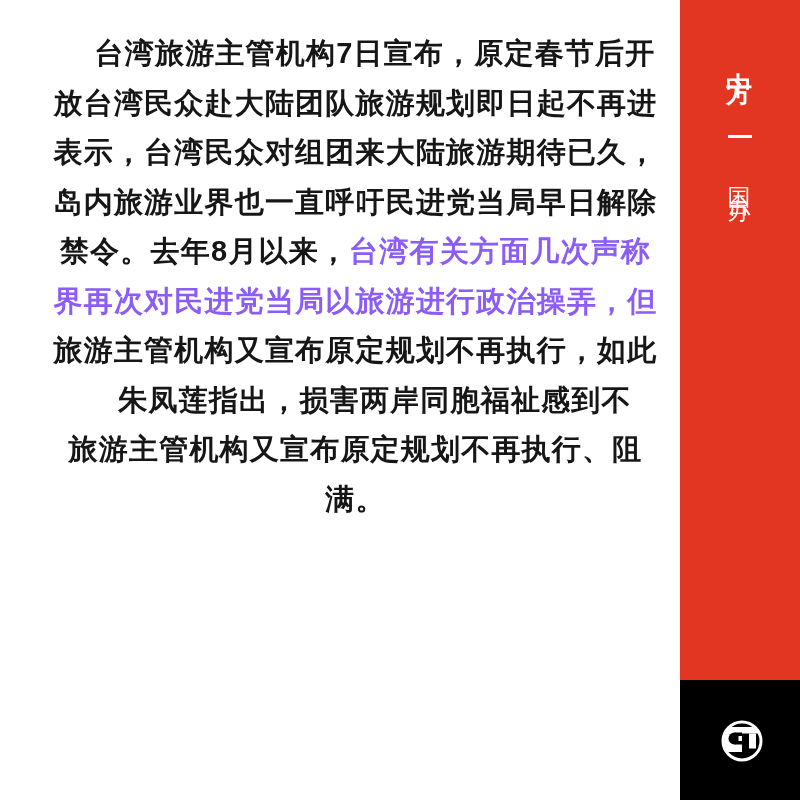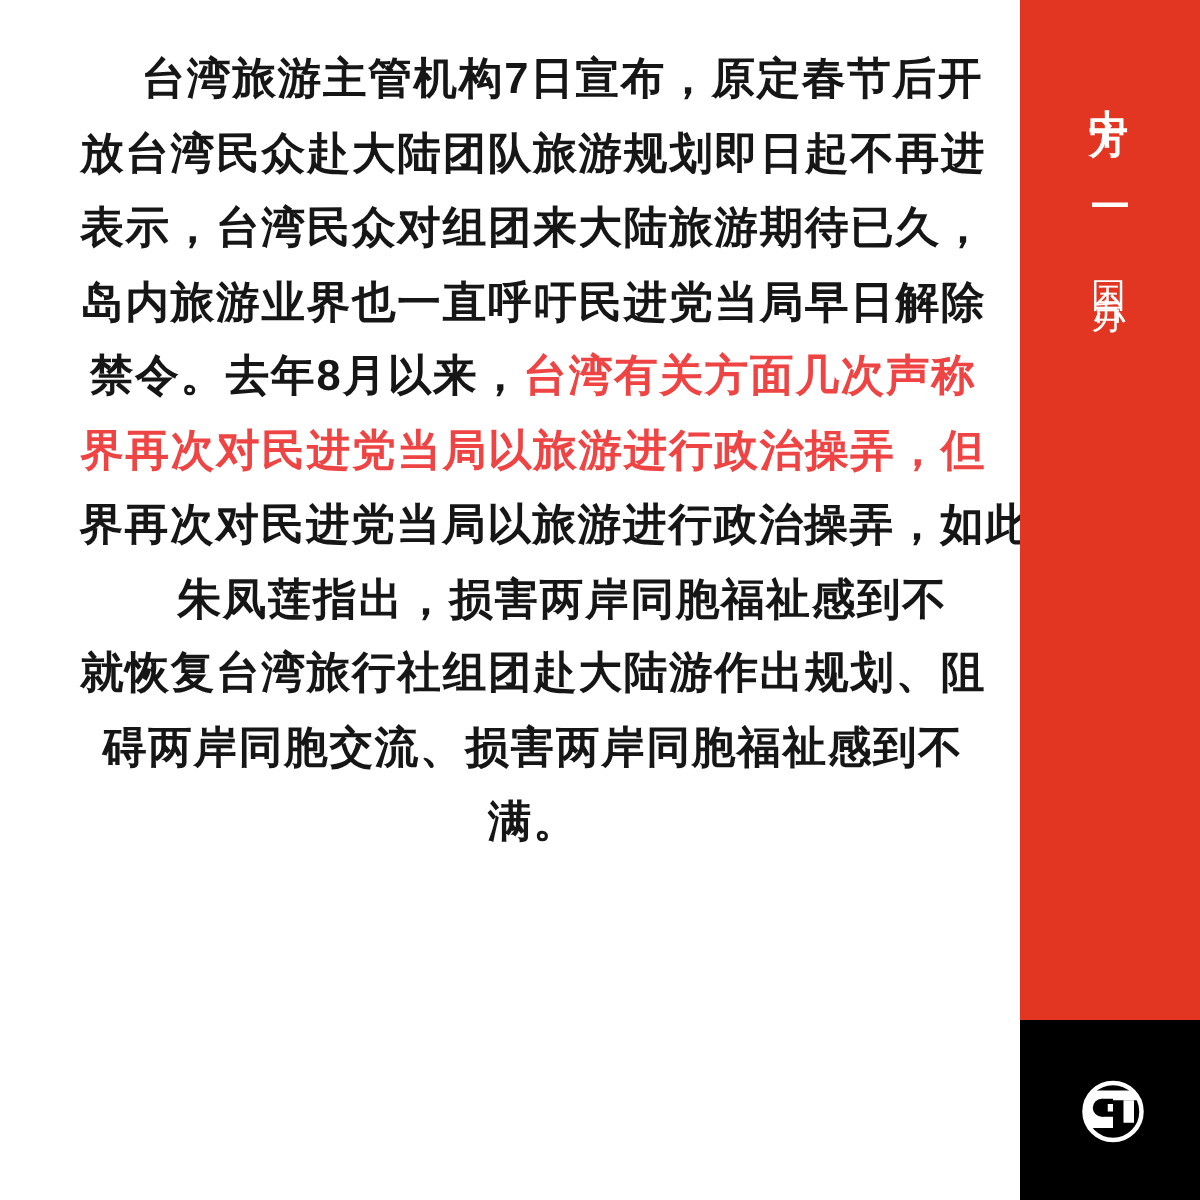--- a/index.html
+++ b/index.html
@@ -16,21 +16,21 @@
     left:53px; top:29px;
     width:605px;
     font-size:29px;
     font-weight:700;
     letter-spacing:1.2px;
     line-height:49.5px;
     color:#161616;
   }
   .line{white-space:nowrap;text-align:center;}
   .line.indent{padding-left:39px;}
-  .hl{color:#ef4444;}
+  .hl{color:#8b5cf6;}
   
   .sidebar{
     position:absolute;
     left:680px; top:0;
     width:120px; height:680px;
     background:#e23522;
   }
   .v-label{
     position:absolute;
     left:50%;
@@ -77,24 +77,23 @@
 
 <div class="page">
 
   <div class="article">
     <div class="line indent"><span>台湾旅游主管机构7日宣布，原定春节后开</span></div>
     <div class="line"><span>放台湾民众赴大陆团队旅游规划即日起不再进</span></div>
     <div class="line"><span>表示，台湾民众对组团来大陆旅游期待已久，</span></div>
     <div class="line"><span>岛内旅游业界也一直呼吁民进党当局早日解除</span></div>
     <div class="line"><span>禁令。去年8月以来，</span><span class="hl">台湾有关方面几次声称</span></div>
     <div class="line"><span class="hl">界再次对民进党当局以旅游进行政治操弄，但</span></div>
-    <div class="line"><span>界再次对民进党当局以旅游进行政治操弄，如此</span></div>
+    <div class="line"><span>旅游主管机构又宣布原定规划不再执行，如此</span></div>
     <div class="line indent"><span>朱凤莲指出，损害两岸同胞福祉感到不</span></div>
-    <div class="line"><span>就恢复台湾旅行社组团赴大陆游作出规划、阻</span></div>
-    <div class="line"><span>碍两岸同胞交流、损害两岸同胞福祉感到不</span></div>
+    <div class="line"><span>旅游主管机构又宣布原定规划不再执行、阻</span></div>
     <div class="line"><span>满。</span></div>
   </div>
 
   <div class="sidebar">
     <div class="v-label primary">中方</div>
     <div class="divider-line"></div>
     <div class="v-label secondary">国台办</div>
   </div>
 
   <div class="badge">

